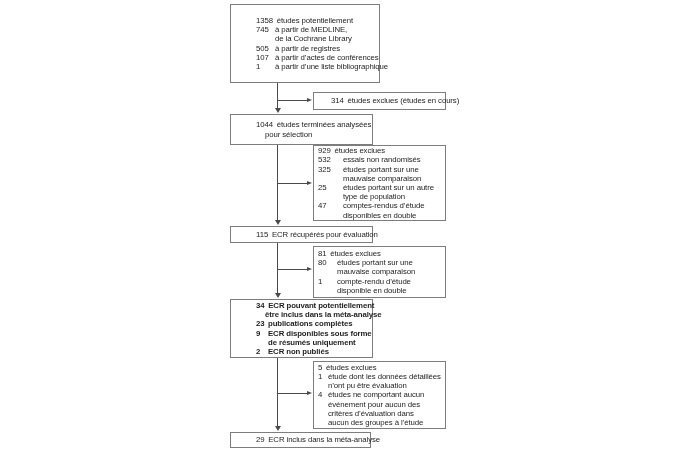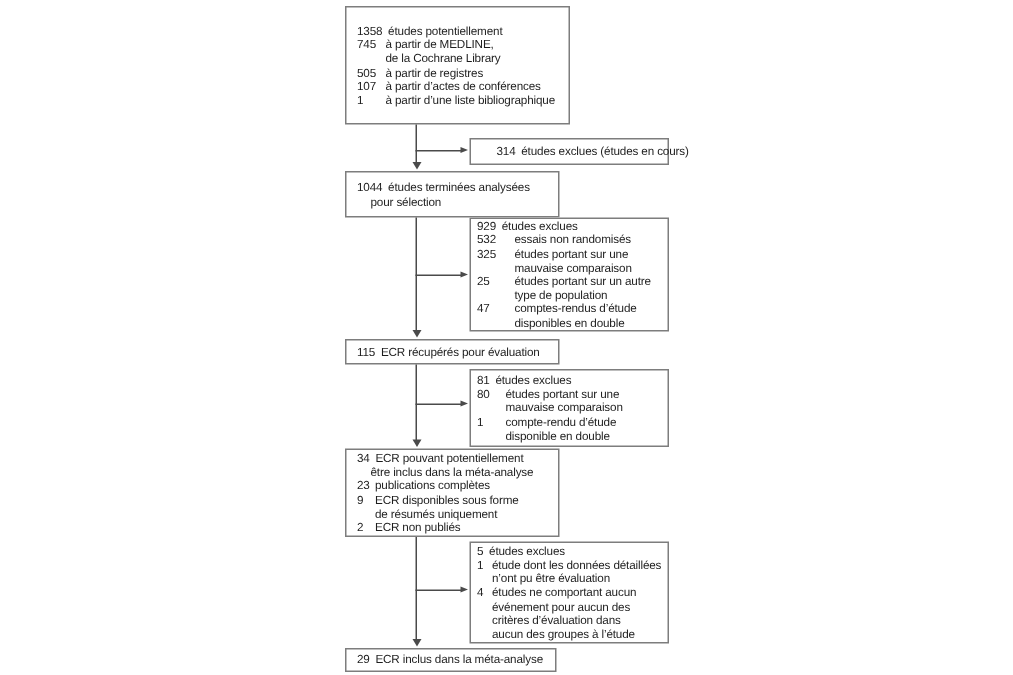--- a/index.html
+++ b/index.html
@@ -10,21 +10,21 @@
   }
   #canvas{position:absolute;left:0;top:0;width:675px;height:450px;background:#fff;}
 
   .box{
     position:absolute;box-sizing:border-box;
     border:1px solid #7d7d7d;background:#fff;
     display:flex;flex-direction:column;justify-content:center;
     font-size:7.8px;line-height:9.2px;letter-spacing:-0.1px;
     padding-right:2px;
   }
-  .box.main{padding-left:7px;}
+  .box.main{padding-left:25px;}
   .box.side{padding-left:4px;}
 
   .line{display:flex;white-space:nowrap;}
   .line.lvl0.cont{padding-left:9px;}
   .num{
     flex:none;display:inline-block;width:var(--numw,14px);
     margin-right:3px;
   }
   .txt{flex:none;}
 
@@ -72,21 +72,21 @@
 
   <div class="box main" style="left:230px;top:114px;width:143px;height:31px;">
       <div class="line lvl0">1044 études terminées analysées</div>
       <div class="line lvl0 cont">pour sélection</div>
     </div>
 
   <div class="box main" style="left:230px;top:226px;width:143px;height:17px;">
       <div class="line lvl0">115 ECR récupérés pour évaluation</div>
     </div>
 
-  <div class="box main" style="left:230px;top:299px;width:143px;height:59px;--numw:9px;">
+  <div class="box main" style="left:230px;top:299px;width:143px;height:59px;font-weight:bold;--numw:9px;">
       <div class="line lvl0">34 ECR pouvant potentiellement</div>
       <div class="line lvl0 cont">être inclus dans la méta-analyse</div>
       <div class="line lvl1">
         <span class="num">23</span>
         <span class="txt">publications complètes</span>
       </div>
       <div class="line lvl1">
         <span class="num">9</span>
         <span class="txt">ECR disponibles sous forme</span>
       </div>

